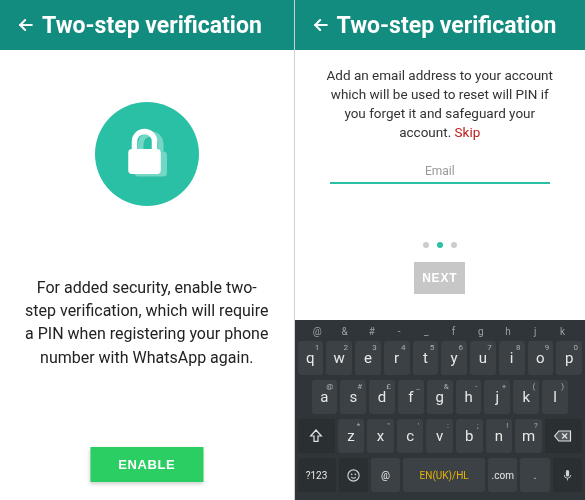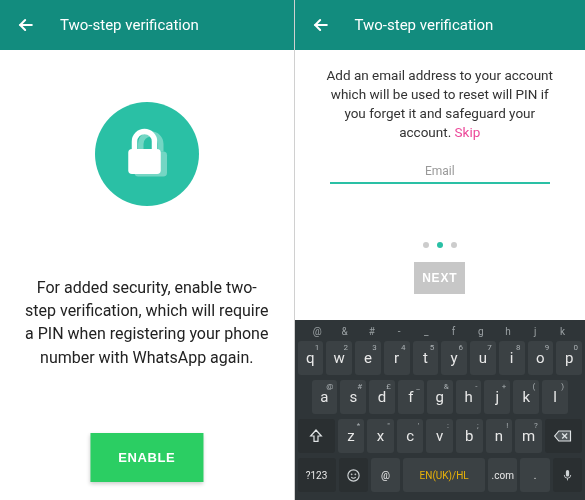--- a/index.html
+++ b/index.html
@@ -29,23 +29,22 @@
     color: #fff;
   }
   .back-arrow {
     cursor: pointer;
     padding: 6px;
     display: flex;
     align-items: center;
     justify-content: center;
   }
   .header-title {
-    font-size: 15px;
-    font-weight: 400;
-    margin-left: 18px;
+    font-size: 23px;
+    font-weight: 700;
   }
   .content {
     flex: 1;
     display: flex;
     flex-direction: column;
     align-items: center;
     padding: 0 20px;
   }
   .lock-badge {
     width: 104px;
@@ -69,36 +68,36 @@
   .enable-btn {
     position: absolute;
     bottom: 18px;
     left: 50%;
     transform: translateX(-50%);
     background: #2bce63;
     color: #fff;
     font-size: 13px;
     font-weight: 600;
     letter-spacing: 0.6px;
-    padding: 17px 28px;
+    padding: 10px 28px;
     border: none;
     cursor: pointer;
     box-shadow: 0 2px 4px rgba(0,0,0,0.2);
   }
   
   .instruction {
     margin-top: 16px;
     font-size: 13.5px;
     color: #333;
     text-align: center;
     line-height: 1.4;
     padding: 0 6px;
   }
   .skip-link {
-    color: #ec4899;
+    color: #b91c1c;
     cursor: pointer;
   }
   .email-field {
     margin-top: 22px;
     width: 220px;
     text-align: center;
   }
   .email-placeholder {
     color: #999;
     font-size: 12px;

